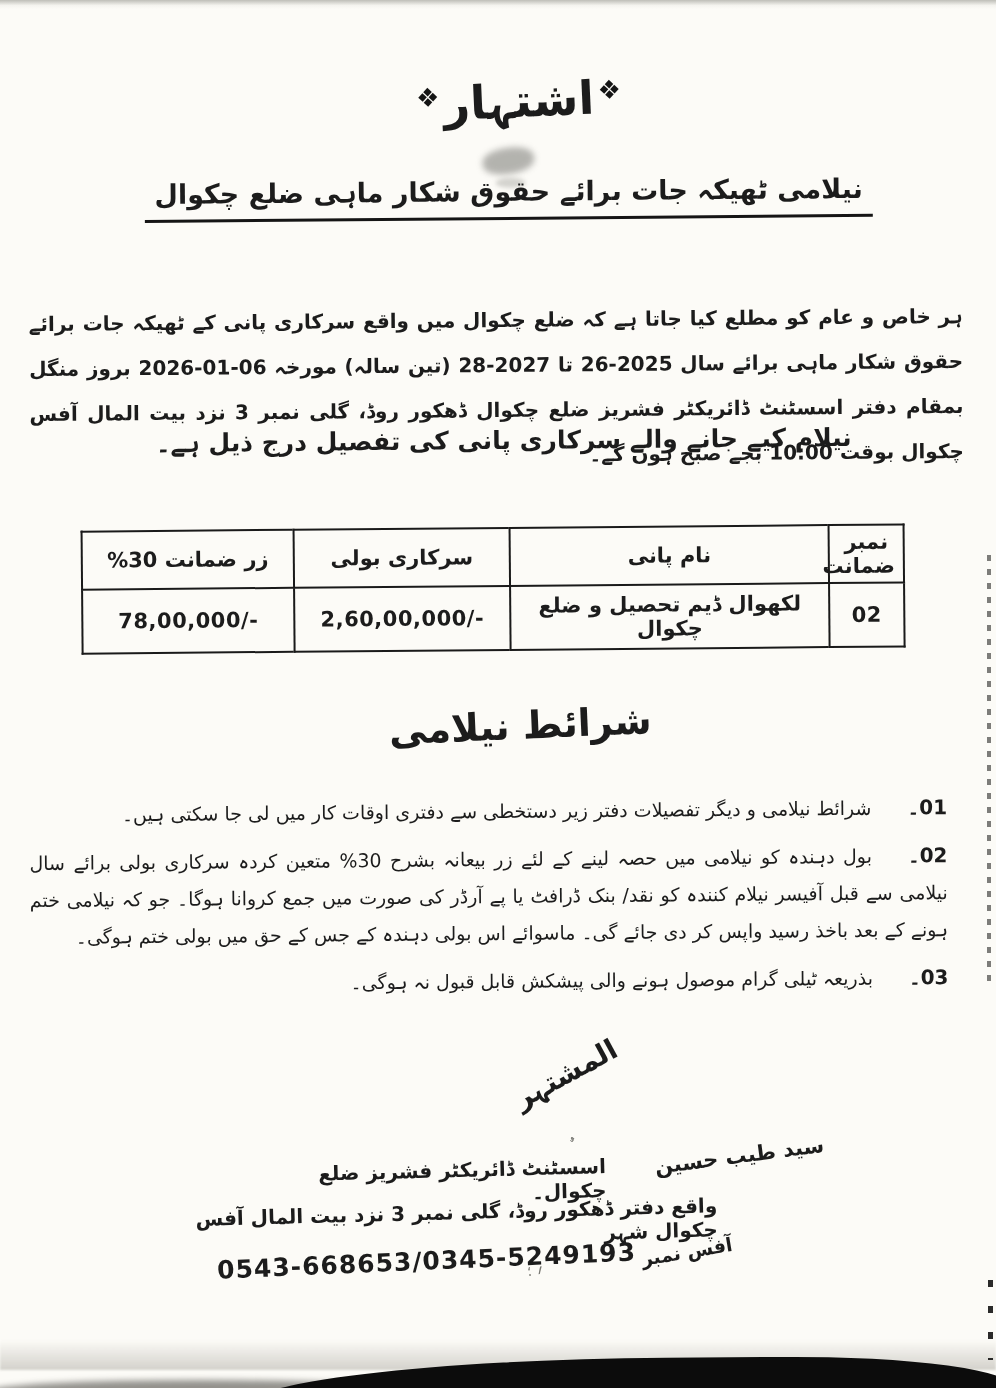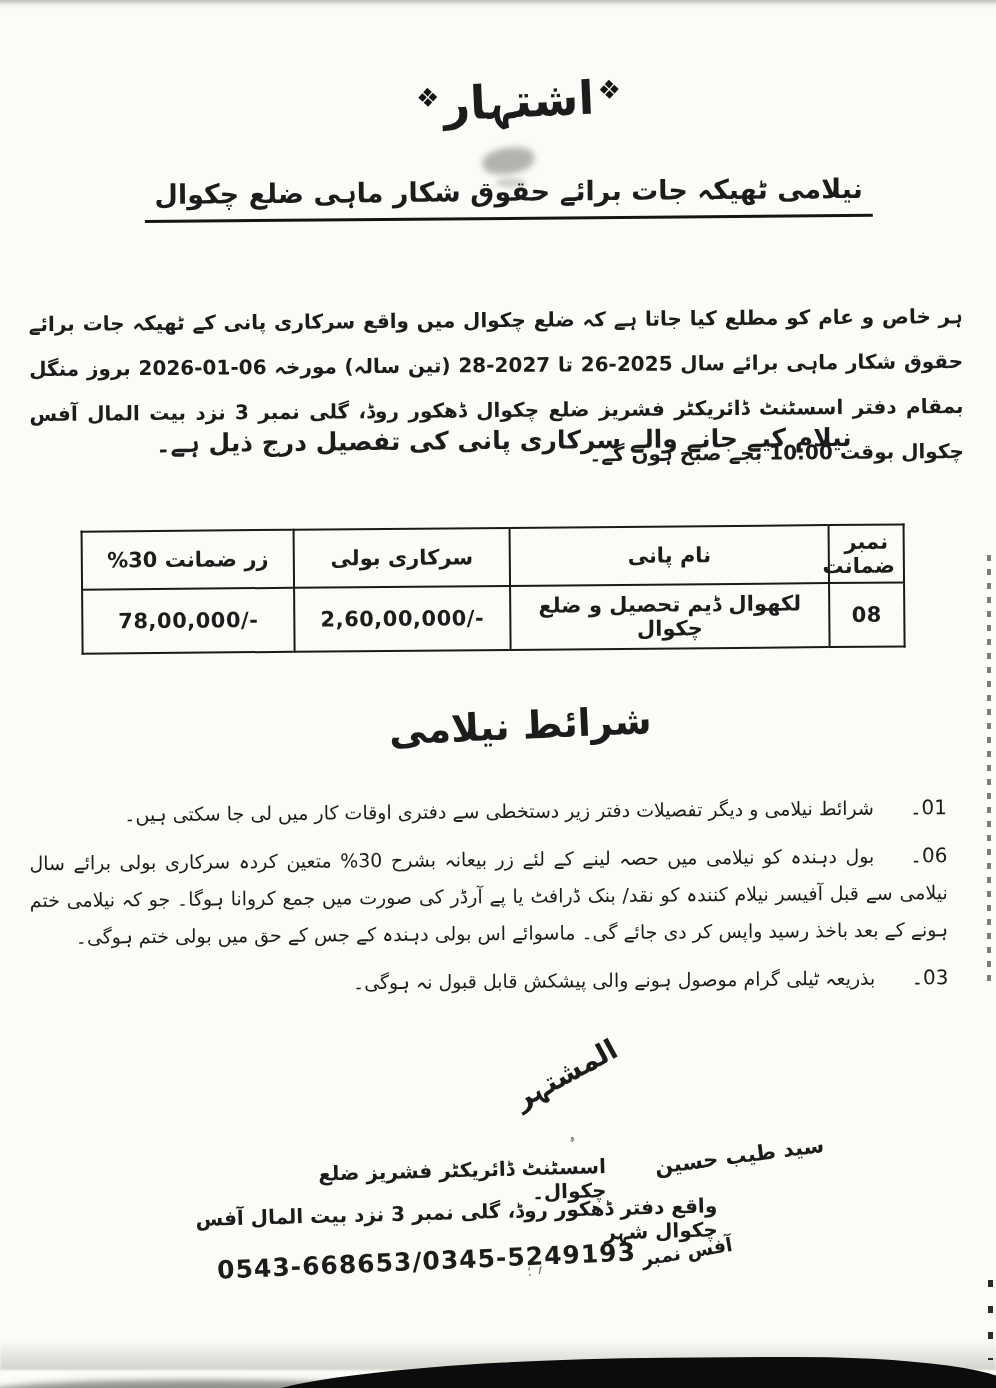--- a/index.html
+++ b/index.html
@@ -74,21 +74,21 @@
   .conds-heading {
     position:absolute; top:704px; left:0; width:100%;
     text-align:center; transform:translateX(22px) rotate(-2deg);
     font-size:38px; font-weight:bold;
   }
   .conds {
     position:absolute; top:793px; right:50px; left:28px;
     direction:rtl; font-size:19px; line-height:37px; text-align:justify;
   }
   .cond { margin:0 0 11px 0; }
-  .cond-num { font-weight:normal; font-size:20px; margin-left:36px; white-space:nowrap; }
+  .cond-num { font-weight:bold; font-size:20px; margin-left:36px; white-space:nowrap; }
 
   
   .sig-label {
     position:absolute; top:1058px; left:506px;
     font-size:28px; font-weight:bold;
     transform:rotate(-28deg); letter-spacing:1px;
   }
   .sig-squiggle {
     position:absolute; top:1138px; left:568px;
     font-size:15px; color:#4a4a46; opacity:.7; transform:rotate(-30deg);
@@ -182,36 +182,36 @@
           <col class="col-dep">
       </colgroup>
       <tbody>
           <tr>
         <th>نمبر ضمانت</th>
         <th class="h-name">نام پانی</th>
         <th>سرکاری بولی</th>
         <th>زر ضمانت 30%</th>
       </tr>
       <tr>
-        <td class="ltr">08</td>
+        <td class="ltr">02</td>
         <td class="c-name">لکھوال ڈیم تحصیل و ضلع چکوال</td>
         <td class="ltr">2,60,00,000/-</td>
         <td class="ltr">78,00,000/-</td>
       </tr>
     </tbody>
       </table>
 
     <div class="conds-heading">شرائط نیلامی</div>
 
     <div class="conds">
       <p class="cond">
         <span class="cond-num">01۔</span><span>شرائط نیلامی و دیگر تفصیلات دفتر زیر دستخطی سے دفتری اوقات کار میں لی جا سکتی ہیں۔</span>
       </p>
       <p class="cond">
-        <span class="cond-num">06۔</span><span>بول دہندہ کو نیلامی میں حصہ لینے کے لئے زر بیعانہ بشرح 30% متعین کردہ سرکاری بولی برائے سال نیلامی سے قبل آفیسر نیلام کنندہ کو نقد/ بنک ڈرافٹ یا پے آرڈر کی صورت میں جمع کروانا ہوگا۔ جو کہ نیلامی ختم ہونے کے بعد باخذ رسید واپس کر دی جائے گی۔ ماسوائے اس بولی دہندہ کے جس کے حق میں بولی ختم ہوگی۔</span>
+        <span class="cond-num">02۔</span><span>بول دہندہ کو نیلامی میں حصہ لینے کے لئے زر بیعانہ بشرح 30% متعین کردہ سرکاری بولی برائے سال نیلامی سے قبل آفیسر نیلام کنندہ کو نقد/ بنک ڈرافٹ یا پے آرڈر کی صورت میں جمع کروانا ہوگا۔ جو کہ نیلامی ختم ہونے کے بعد باخذ رسید واپس کر دی جائے گی۔ ماسوائے اس بولی دہندہ کے جس کے حق میں بولی ختم ہوگی۔</span>
       </p>
       <p class="cond">
         <span class="cond-num">03۔</span><span>بذریعہ ٹیلی گرام موصول ہونے والی پیشکش قابل قبول نہ ہوگی۔</span>
       </p>
     </div>
 
     <div class="sig-label">المشتہر</div>
     <div class="sig-squiggle">ٌ‌ٌ</div>
     <div class="sig-name">سید طیب حسین</div>
     <div class="sig-designation">اسسٹنٹ ڈائریکٹر فشریز ضلع چکوال۔</div>

